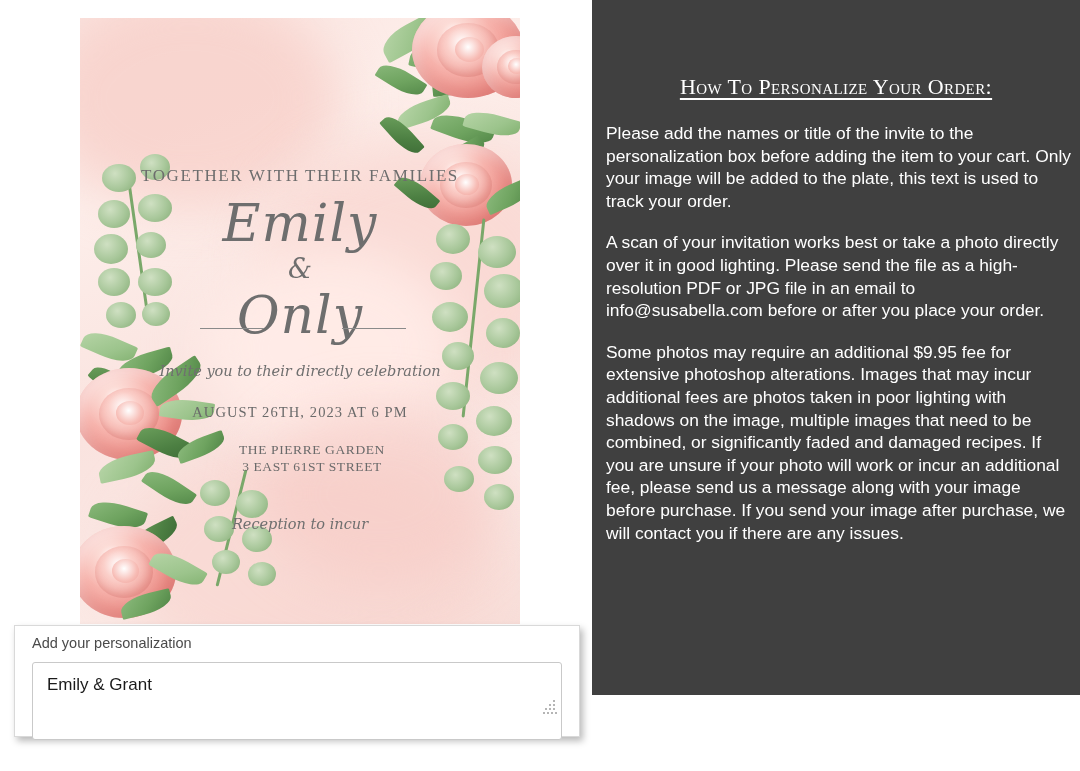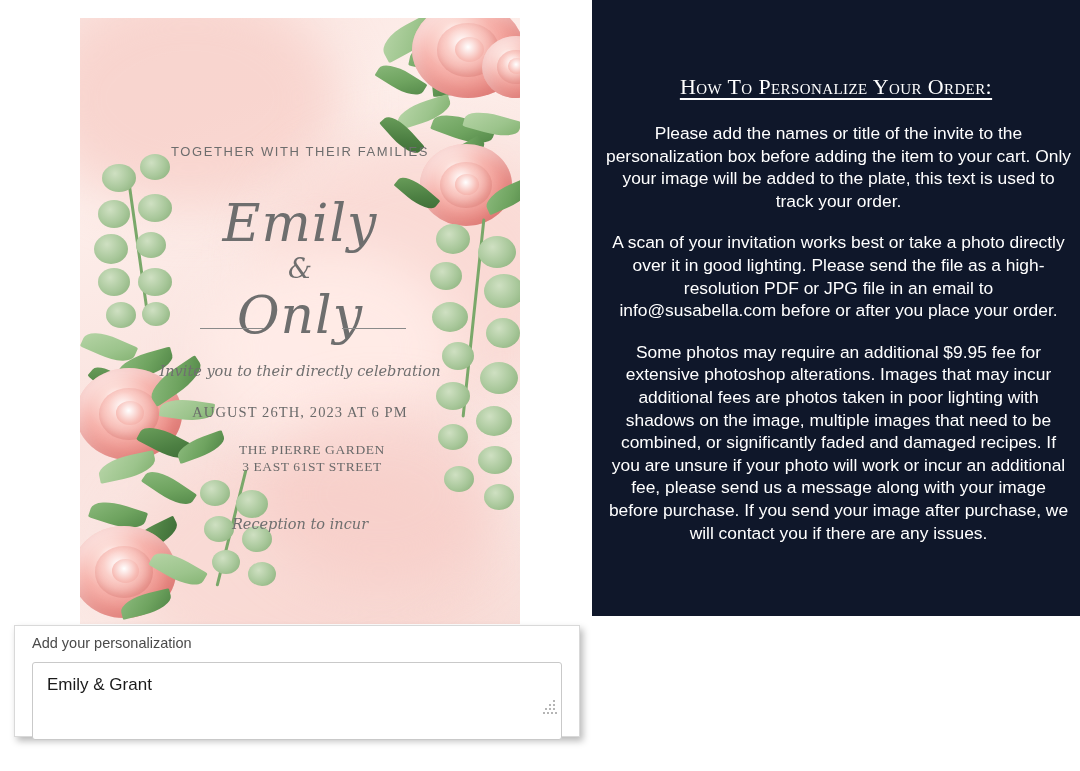--- a/index.html
+++ b/index.html
@@ -88,23 +88,23 @@
   }
   .stem {
     position: absolute;
     background: #7aa86a;
     border-radius: 2px;
   }
 
   
   .card-text { position: absolute; width: 100%; text-align: center; color: #6b6b6b; z-index: 20; }
   #together-line {
-    top: 126px;
-    font-family: Liberation Sans, sans-serif;
-    font-size: 13px;
+    top: 148px;
+    font-family: Liberation Serif, serif;
+    font-size: 17px;
     letter-spacing: 1.6px;
     color: #6d6d6d;
     font-variant: small-caps;
     text-transform: uppercase;
   }
   #names-block {
     top: 176px;
     font-family: "DejaVu Serif", serif;
     color: #6e6e6e;
   }
@@ -206,22 +206,22 @@
   #resize-grip i {
     position: absolute;
     width: 2px; height: 2px;
     background: #b5b5b5;
   }
 
   
   #right-panel {
     position: absolute;
     left: 592px; top: 0;
-    width: 488px; height: 616px;
-    background: #0f172a;
+    width: 488px; height: 695px;
+    background: #404040;
     color: #ffffff;
   }
   #instructions-heading {
     position: absolute;
     left: 16px;
     top: 74px;
     width: 456px;
     text-align: center;
     font-family: "Liberation Serif", serif;
     font-size: 22px;
@@ -234,21 +234,20 @@
   }
   #instructions-body {
     position: absolute;
     left: 14px;
     top: 122px;
     width: 465px;
     font-family: "Liberation Sans", sans-serif;
     font-size: 17.4px;
     line-height: 22.6px;
     color: #ffffff;
-    text-align: center;
   }
   #instructions-body p { margin: 0 0 19px 0; }
 </style>
 </head>
 <body>
 
 <div id="left-panel">
 
   <div id="invite-card">
 

